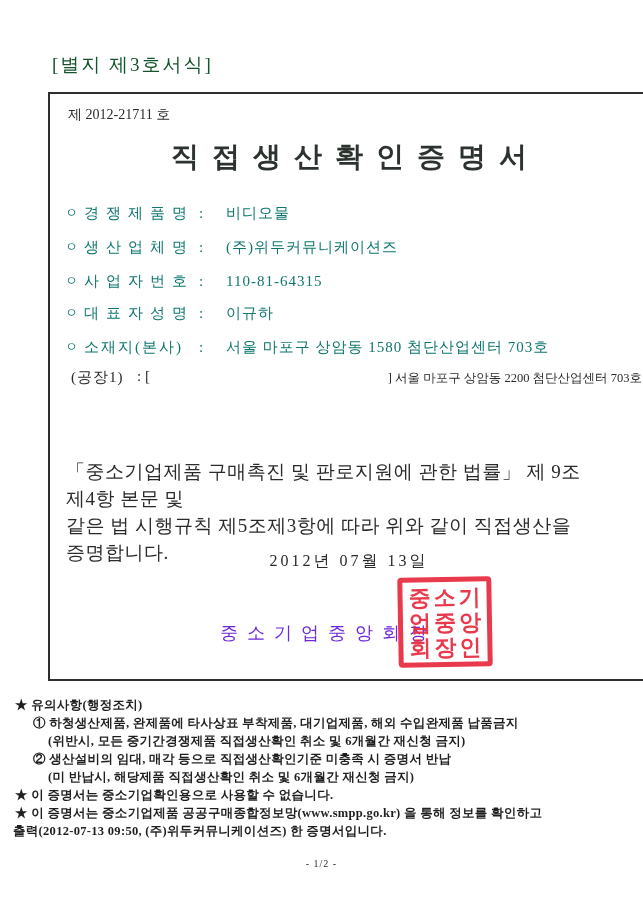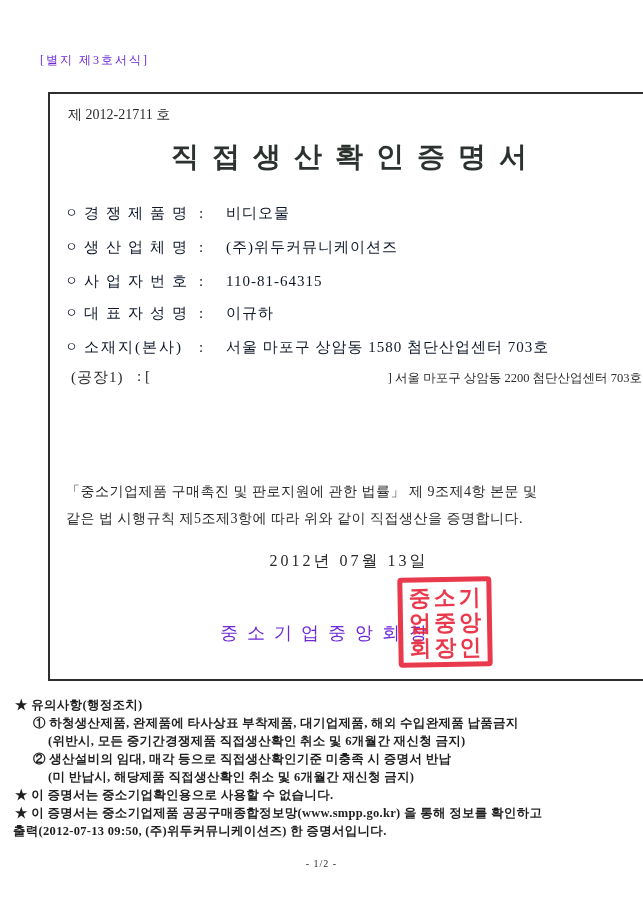--- a/index.html
+++ b/index.html
@@ -7,22 +7,22 @@
   body {
     background:#ffffff;
     font-family:"Liberation Serif","DejaVu Serif",serif;
     color:#222222;
     position:relative;
     overflow:hidden;
   }
   .page { position:absolute; inset:0; }
 
   .form-note {
-    position:absolute; left:40px; top:52px;
-    font-size:12px; letter-spacing:2px; color:#6d28d9;
+    position:absolute; left:52px; top:52px;
+    font-size:19px; letter-spacing:2px; color:#14532d;
   }
 
   .cert-box {
     position:absolute; left:48px; top:92px;
     width:602px; height:589px;
     border:2px solid #2e2e2e;
     background:#ffffff;
   }
 
   .doc-number {
@@ -33,40 +33,40 @@
   .cert-title {
     position:absolute; left:0; right:0; top:44px;
     text-align:center;
     font-size:28px; font-weight:bold;
     letter-spacing:13px; padding-left:13px;
     color:#2c332f;
   }
 
   .row {
     position:absolute; left:15px; right:10px;
-    font-size:15px; color:#0f172a; white-space:nowrap;
+    font-size:15px; color:#0f766e; white-space:nowrap;
   }
   .row .bullet { display:inline-block; width:19px; font-size:13px; vertical-align:1px; }
   .row .lbl { display:inline-block; width:113px; }
   .row .lbl.ls8 { letter-spacing:7px; }
   .row .lbl.ls2 { letter-spacing:2px; }
   .row .colon { display:inline-block; width:29px; text-align:left; padding-left:2px; }
   .row .val { letter-spacing:1px; }
 
   .factory-row {
     position:absolute; left:15px; right:6px; top:274px;
     font-size:15px; color:#2a2a2a; white-space:nowrap;
   }
   .factory-row .flabel { position:absolute; left:6px; top:0; letter-spacing:1px; }
   .factory-row .fcolon { position:absolute; left:72px; top:0; }
   .factory-row .fvalue { position:absolute; right:0; top:2px; font-size:12.5px; }
 
   .legal {
-    position:absolute; left:16px; top:384px; width:516px;
-    font-size:14px; line-height:27px; color:#2a2a2a; letter-spacing:0.5px;
+    position:absolute; left:16px; top:364px; width:516px;
+    font-size:19px; line-height:27px; color:#2a2a2a; letter-spacing:0.5px;
   }
 
   .issue-date {
     position:absolute; left:0; right:0; top:457px;
     text-align:center; font-size:16px; letter-spacing:3px; color:#2a2a2a;
   }
 
   .issuer {
     position:absolute; left:170px; top:527px;
     font-size:18px; letter-spacing:9px; color:#6d28d9;

